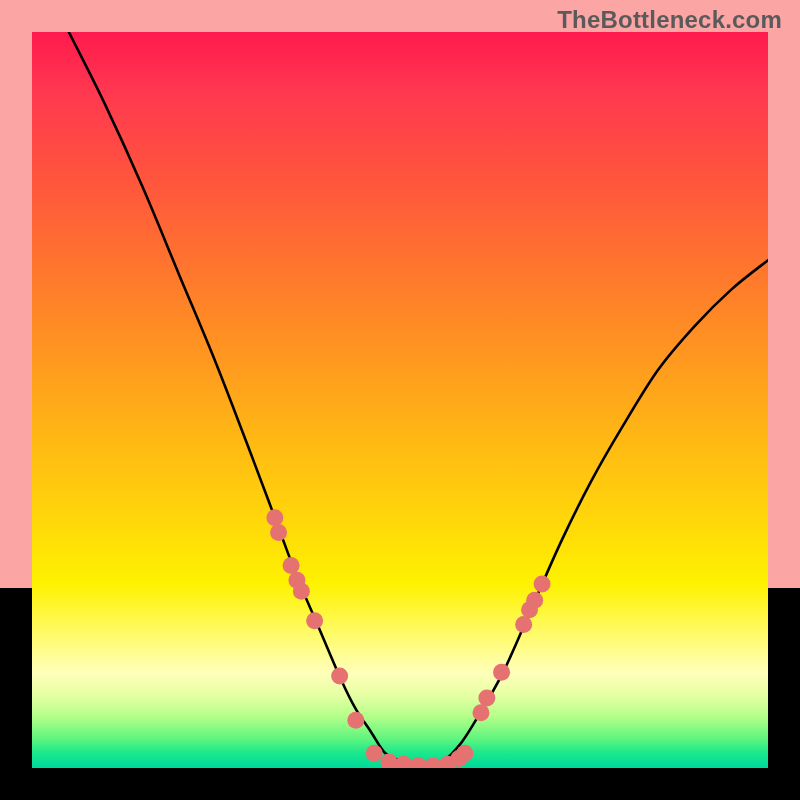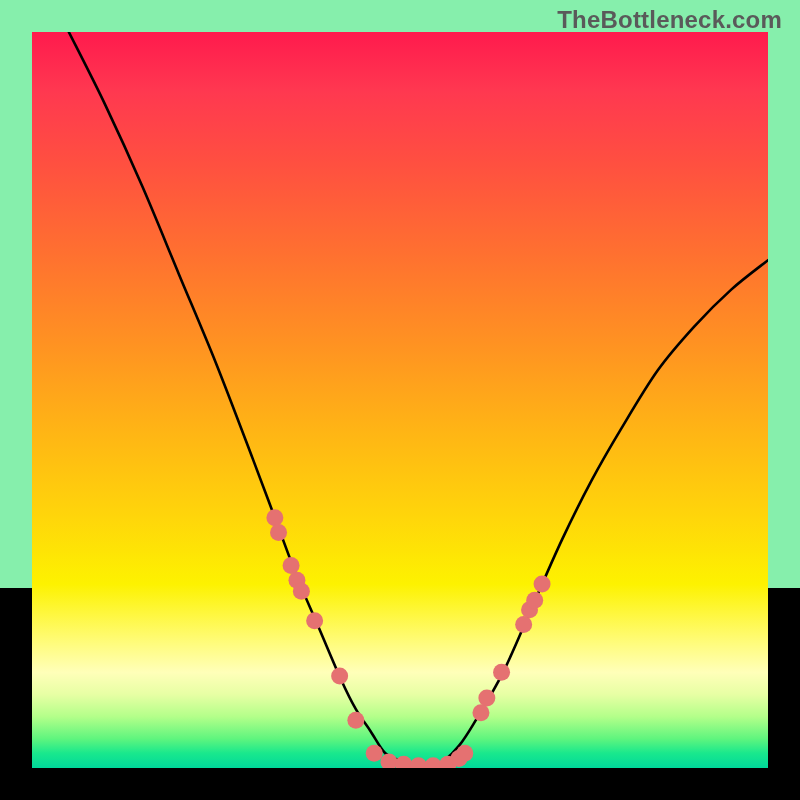--- a/index.html
+++ b/index.html
@@ -10,21 +10,21 @@
     background: #000;
     overflow: hidden;
     font-family: Arial, Helvetica, sans-serif;
   }
   .frame {
     position: absolute;
     top: 0;
     left: 0;
     width: 800px;
     height: 588px;
-    background: #86efac;
+    background: #fca5a5;
   }
   .plot-area {
     position: absolute;
     top: 32px;
     left: 32px;
     width: 736px;
     height: 736px;
     overflow: hidden;
   }
   .gradient {

